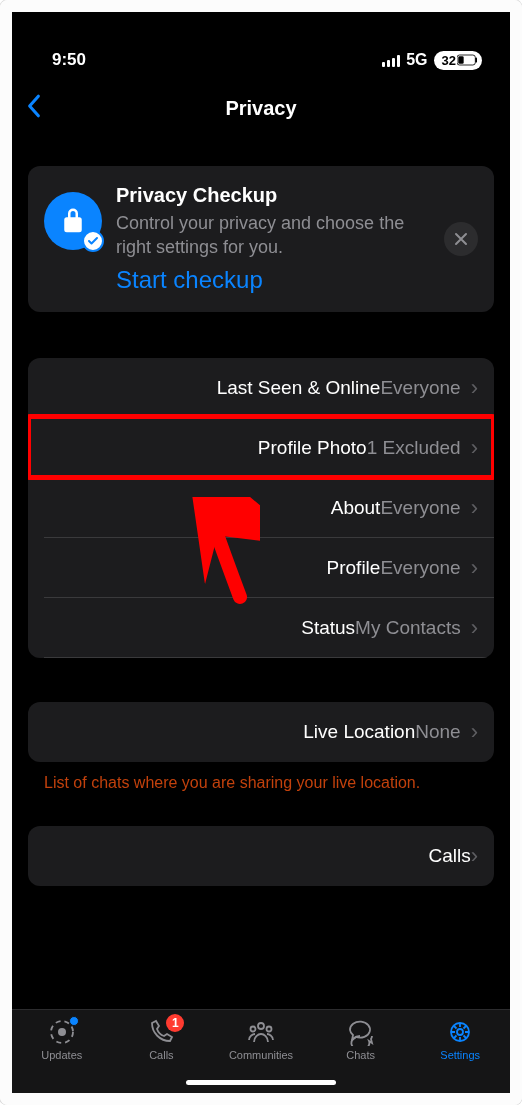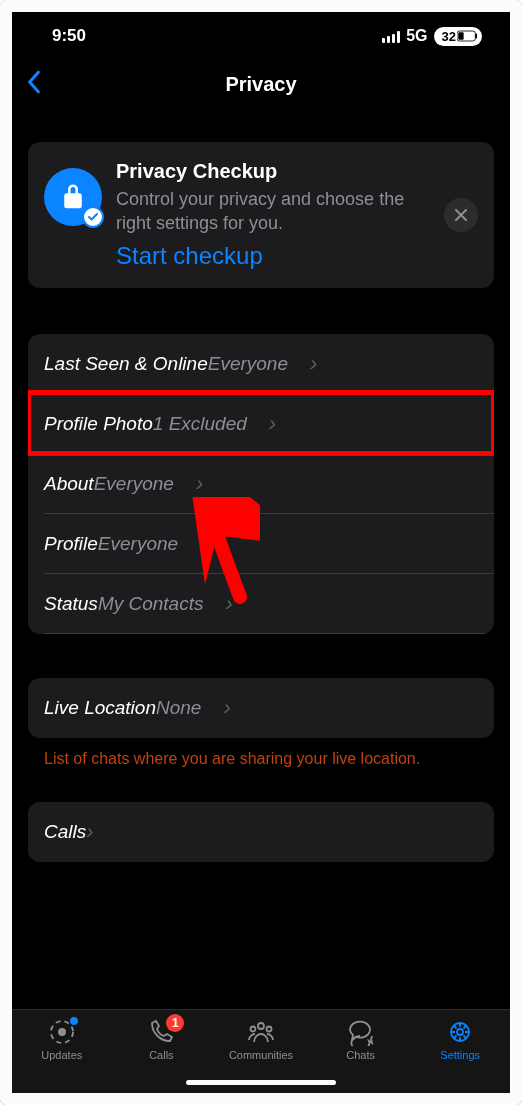--- a/index.html
+++ b/index.html
@@ -1,19 +1,19 @@
 <!DOCTYPE html>
 <html><head>
   <meta charset="utf-8">
   <style>
     * { margin: 0; padding: 0; box-sizing: border-box; font-family: -apple-system, BlinkMacSystemFont, 'Segoe UI', sans-serif; }
     body { background: #fff; display: flex; justify-content: center; }
     .device-frame { width: 522px; height: 1105px; border: 12px solid #fcfcfc; border-radius: 8px; box-shadow: 0 0 0 1px #ddd; position: relative; overflow: hidden; }
     .screen { width: 100%; height: 100%; background: #000; color: #fff; position: relative; display: flex; flex-direction: column; }
-    .status-bar { height: 48px; display: flex; justify-content: space-between; align-items: center; padding: 0 28px 0 40px; font-size: 17px; font-weight: 600; }
+    .status-bar { height: 48px; display: flex; justify-content: space-between; align-items: center; padding: 0 28px 0 40px; font-size: 17px; font-weight: 600; margin-top: 24px; }
     .status-right { display: flex; align-items: center; gap: 6px; }
     .signal-bars { display: flex; align-items: flex-end; gap: 2px; height: 13px; }
     .signal-bars span { width: 3px; background: #fff; border-radius: 1px; }
     .signal-bars span:nth-child(1) { height: 5px; }
     .signal-bars span:nth-child(2) { height: 7px; }
     .signal-bars span:nth-child(3) { height: 9px; }
     .signal-bars span:nth-child(4) { height: 12px; }
     .battery-pill { display: flex; align-items: center; background: #fff; color: #000; border-radius: 12px; padding: 2px 5px 2px 8px; font-size: 13px; font-weight: 700; gap: 1px; }
     .battery-pill svg { width: 20px; height: 12px; }
     .nav-header { height: 48px; display: flex; align-items: center; justify-content: center; position: relative; }
@@ -24,24 +24,24 @@
     .card-icon { width: 58px; height: 58px; border-radius: 50%; background: #0a84ff; display: flex; align-items: center; justify-content: center; flex-shrink: 0; position: relative; margin-top: 8px; }
     .card-icon svg { width: 30px; height: 30px; fill: #fff; }
     .card-check { position: absolute; bottom: -2px; right: -2px; width: 22px; height: 22px; background: #fff; border-radius: 50%; display: flex; align-items: center; justify-content: center; border: 2px solid #0a84ff; }
     .card-check svg { width: 12px; height: 12px; fill: #0a84ff; }
     .card-body { flex: 1; }
     .card-title { font-size: 20px; font-weight: 600; margin-bottom: 4px; }
     .card-desc { font-size: 18px; color: #8e8e93; line-height: 1.35; margin-bottom: 6px; }
     .card-link { font-size: 24px; color: #0a84ff; font-weight: 500; }
     .card-close { width: 34px; height: 34px; border-radius: 50%; background: #2c2c2e; display: flex; align-items: center; justify-content: center; flex-shrink: 0; align-self: center; color: #8e8e93; font-size: 18px; }
     .list-group { background: #1c1c1e; border-radius: 12px; overflow: hidden; margin-bottom: 10px; position: relative; }
-    .list-row { height: 60px; display: flex; align-items: center; justify-content: flex-start; padding: 0 16px; position: relative; font-style: italic; }
+    .list-row { height: 60px; display: flex; align-items: center; justify-content: flex-end; padding: 0 16px; position: relative; }
     .list-row:not(:last-child)::after { content: ''; position: absolute; bottom: 0; left: 16px; right: 0; height: 0.5px; background: #3a3a3c; }
     .list-label { font-size: 19px; }
-    .list-value-wrap { display: flex; align-items: center; gap: 22px; }
+    .list-value-wrap { display: flex; align-items: center; gap: 10px; }
     .list-value { font-size: 19px; color: #8e8e93; }
     .chevron { color: #5e5e62; font-size: 22px; }
     .highlight-box { position: absolute; border: 5px solid #ff0000; border-radius: 4px; pointer-events: none; z-index: 10; }
     .arrow-annotation { position: absolute; z-index: 11; pointer-events: none; }
     .footer-text { color: #c2410c; font-size: 16px; line-height: 1.4; padding: 0 16px 32px 16px; }
     .spacer-lg { height: 34px; }
     .tab-bar { height: 84px; background: #151516; border-top: 0.5px solid #2c2c2e; display: flex; justify-content: space-around; align-items: flex-start; padding-top: 8px; }
     .tab-item { display: flex; flex-direction: column; align-items: center; gap: 3px; color: #8e8e93; flex:1; position: relative; }
     .tab-item.active { color: #0a84ff; }
     .tab-icon { width: 30px; height: 28px; display: flex; align-items: center; justify-content: center; position: relative; }

